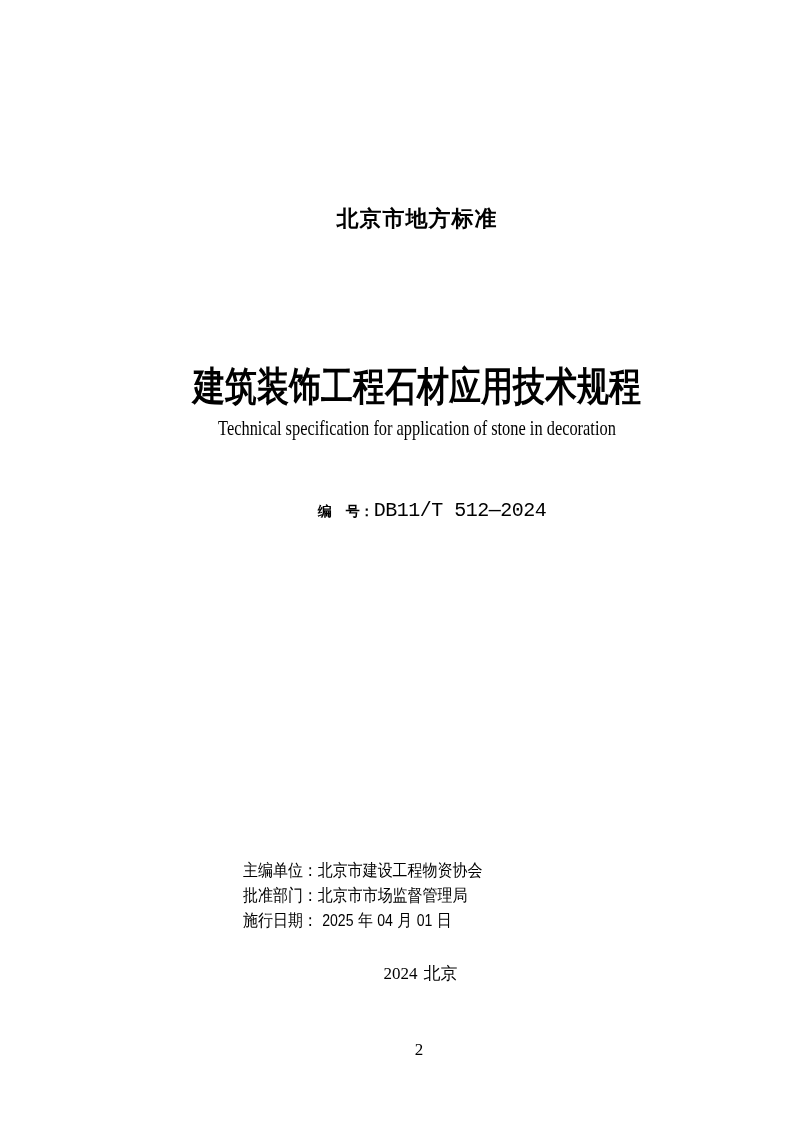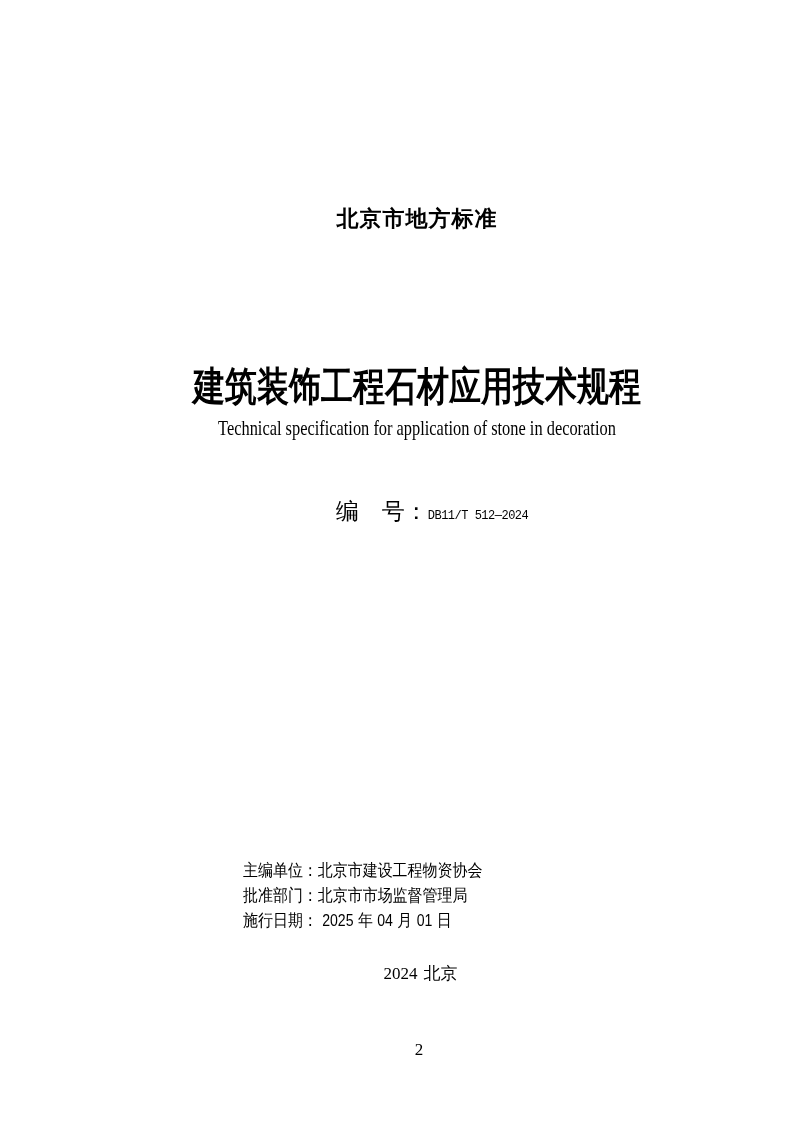--- a/index.html
+++ b/index.html
@@ -81,26 +81,26 @@
     line-height: 22px;
     white-space: nowrap;
   }
   .code-inner {
     position: relative;
     left: 21px;
     display: inline-block;
   }
   .code-label {
     font-family: "Liberation Sans", "DejaVu Sans", sans-serif;
-    font-weight: normal;
-    font-size: 23px;
+    font-weight: bold;
+    font-size: 14px;
   }
   .code-value {
     font-family: "Liberation Mono", "DejaVu Sans Mono", monospace;
-    font-size: 12px;
+    font-size: 20px;
     letter-spacing: -0.5px;
   }
 
   
   .info-block {
     position: absolute;
     top: 858px;
     left: 243px;
     font-family: "Liberation Serif", "DejaVu Serif", serif;
     font-size: 17px;

